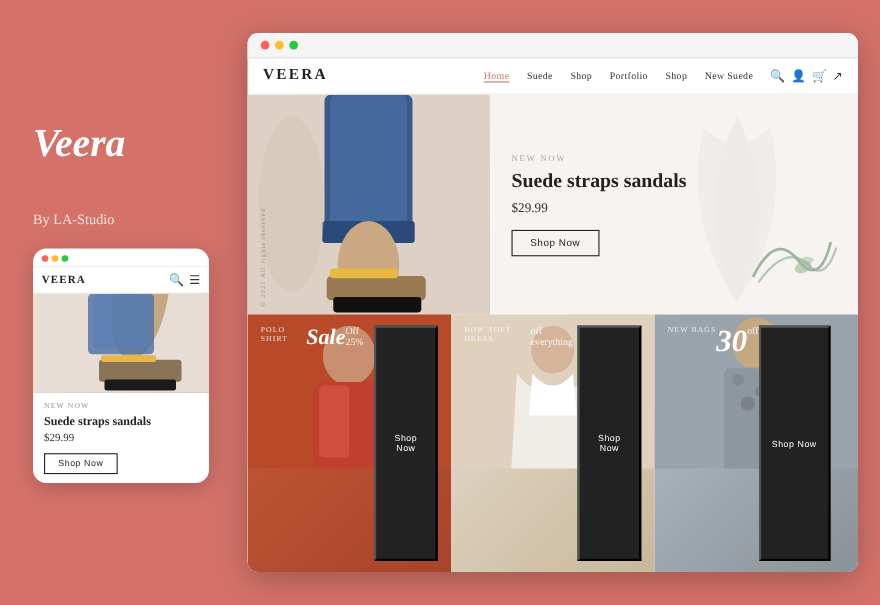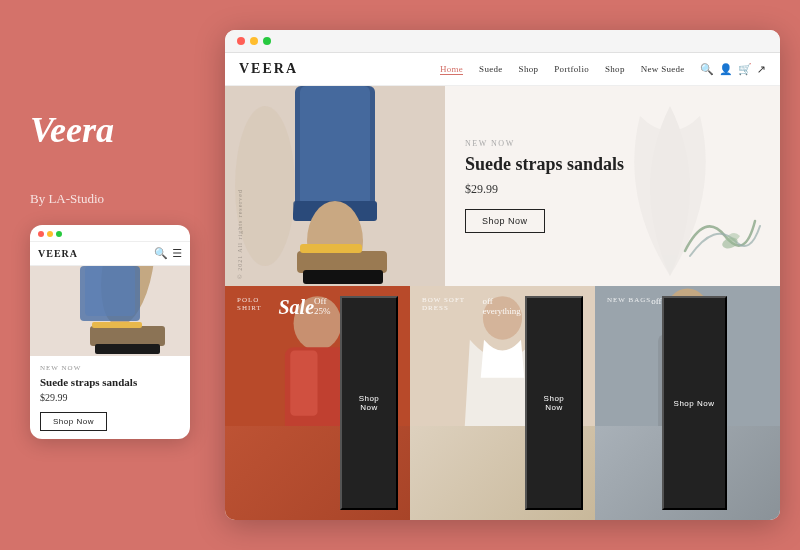--- a/index.html
+++ b/index.html
@@ -523,20 +523,21 @@
 
             <ellipse cx="85" cy="30" rx="20" ry="22" fill="#c4a882"></ellipse>
             <rect x="58" y="50" width="54" height="90" rx="6" fill="#8a9298" opacity="0.7"></rect>
 
             <circle cx="70" cy="60" r="5" fill="#7a8288" opacity="0.6"></circle>
             <circle cx="88" cy="70" r="4" fill="#6a7278" opacity="0.5"></circle>
             <circle cx="78" cy="80" r="6" fill="#5a6268" opacity="0.4"></circle>
           </svg>
           <div class="card-overlay">
             <div class="card-tag">NEW BAGS</div>
+            <div class="card-sale" style="font-size:28px;">30</div>
             <div class="card-sub">off</div>
             <button class="card-btn">Shop Now</button>
           </div>
         </div>
       </div>
     </div>
   </div>
 
 </div>
 

